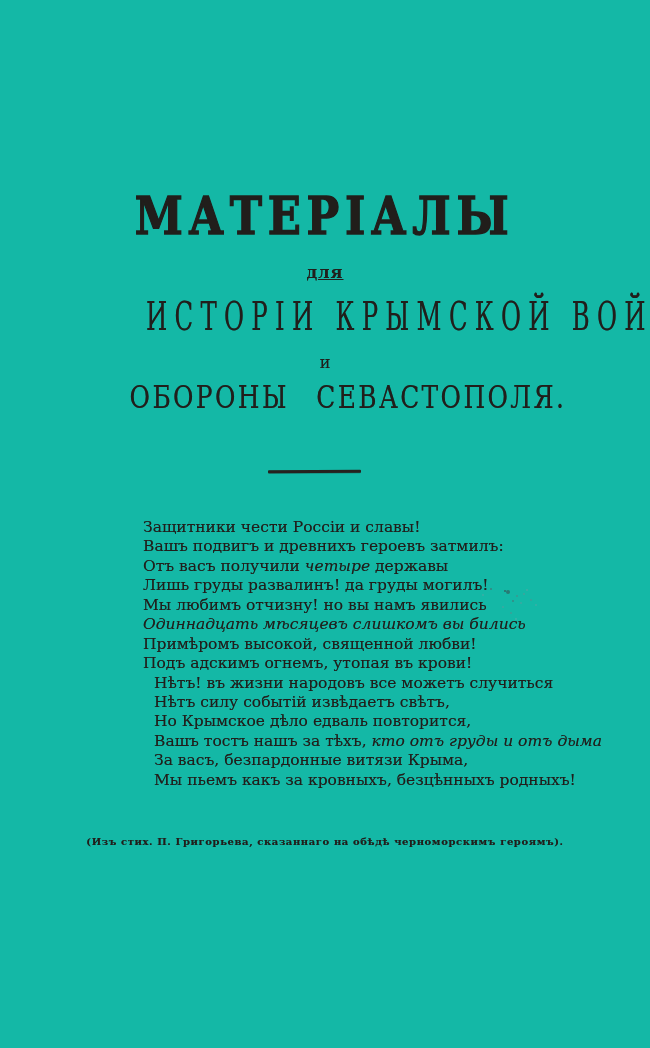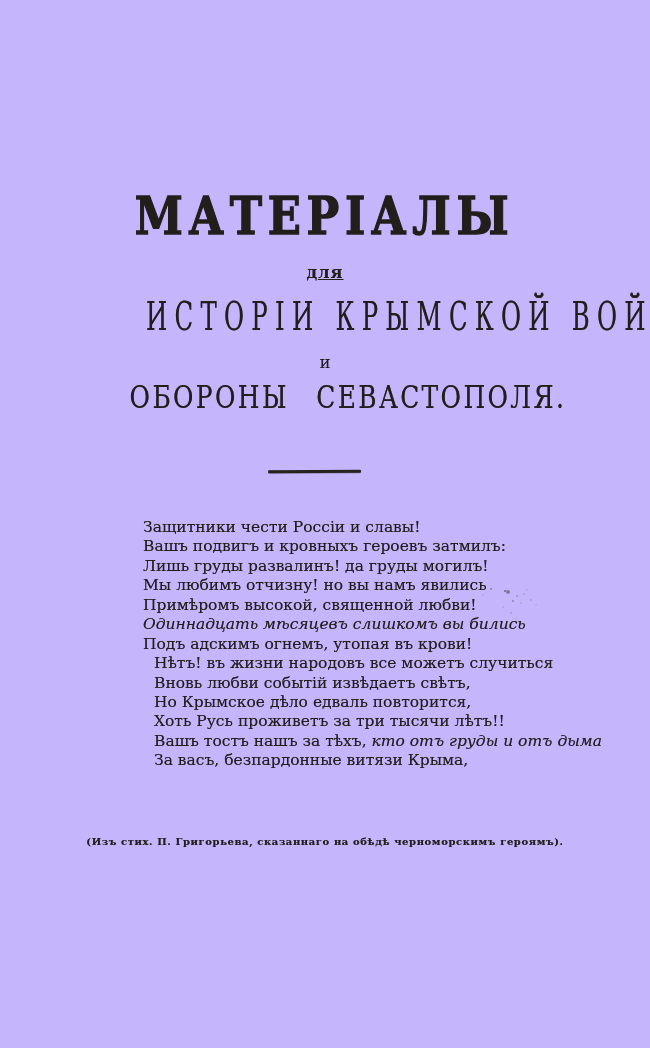--- a/index.html
+++ b/index.html
@@ -5,21 +5,21 @@
   html, body {
     margin: 0;
     padding: 0;
     background: #e8e8e8;
   }
   .page {
     position: relative;
     width: 650px;
     height: 1048px;
     margin: 0 auto;
-    background: #c4b5fd;
+    background: #14b8a6;
     overflow: hidden;
     font-family: "DejaVu Serif", serif;
     color: #211e1b;
     text-shadow: 0 0 0.5px rgba(33,30,27,0.55);
   }
   .abs-center {
     position: absolute;
     left: 0;
     right: 0;
     text-align: center;
@@ -143,31 +143,32 @@
   <div class="abs-center connector-2">и</div>
 
   <div class="abs-center subtitle-2">
     <span class="condense">ОБОРОНЫ  СЕВАСТОПОЛЯ.</span>
   </div>
 
   <div class="title-rule"></div>
 
   <div class="poem">
       <div class="poem-line"><span>Защитники чести Россіи и славы!</span></div>
-      <div class="poem-line"><span>Вашъ подвигъ и кровныхъ героевъ затмилъ:</span></div>
+      <div class="poem-line"><span>Вашъ подвигъ и древнихъ героевъ затмилъ:</span></div>
+      <div class="poem-line"><span>Отъ васъ получили </span><span class="it">четыре</span><span> державы</span></div>
       <div class="poem-line"><span>Лишь груды развалинъ! да груды могилъ!</span></div>
       <div class="poem-line"><span>Мы любимъ отчизну! но вы намъ явились</span></div>
+      <div class="poem-line"><span class="it">Одиннадцать мѣсяцевъ слишкомъ вы бились</span></div>
       <div class="poem-line"><span>Примѣромъ высокой, священной любви!</span></div>
-      <div class="poem-line"><span class="it">Одиннадцать мѣсяцевъ слишкомъ вы бились</span></div>
       <div class="poem-line"><span>Подъ адскимъ огнемъ, утопая въ крови!</span></div>
       <div class="poem-line indent"><span>Нѣтъ! въ жизни народовъ все можетъ случиться</span></div>
-      <div class="poem-line indent"><span>Вновь любви событій извѣдаетъ свѣтъ,</span></div>
+      <div class="poem-line indent"><span>Нѣтъ силу событій извѣдаетъ свѣтъ,</span></div>
       <div class="poem-line indent"><span>Но Крымское дѣло едваль повторится,</span></div>
-      <div class="poem-line indent"><span>Хоть Русь проживетъ за три тысячи лѣтъ!!</span></div>
       <div class="poem-line indent"><span>Вашъ тостъ нашъ за тѣхъ, </span><span class="it">кто отъ груды и отъ дыма</span></div>
       <div class="poem-line indent"><span>За васъ, безпардонные витязи Крыма,</span></div>
+      <div class="poem-line indent"><span>Мы пьемъ какъ за кровныхъ, безцѣнныхъ родныхъ!</span></div>
     </div>
 
   <div class="abs-center caption">(Изъ стих. П. Григорьева, сказаннаго на обѣдѣ черноморскимъ героямъ).</div>
 
   <div class="smudge"></div>
 
 </div>
 
 </body></html>

